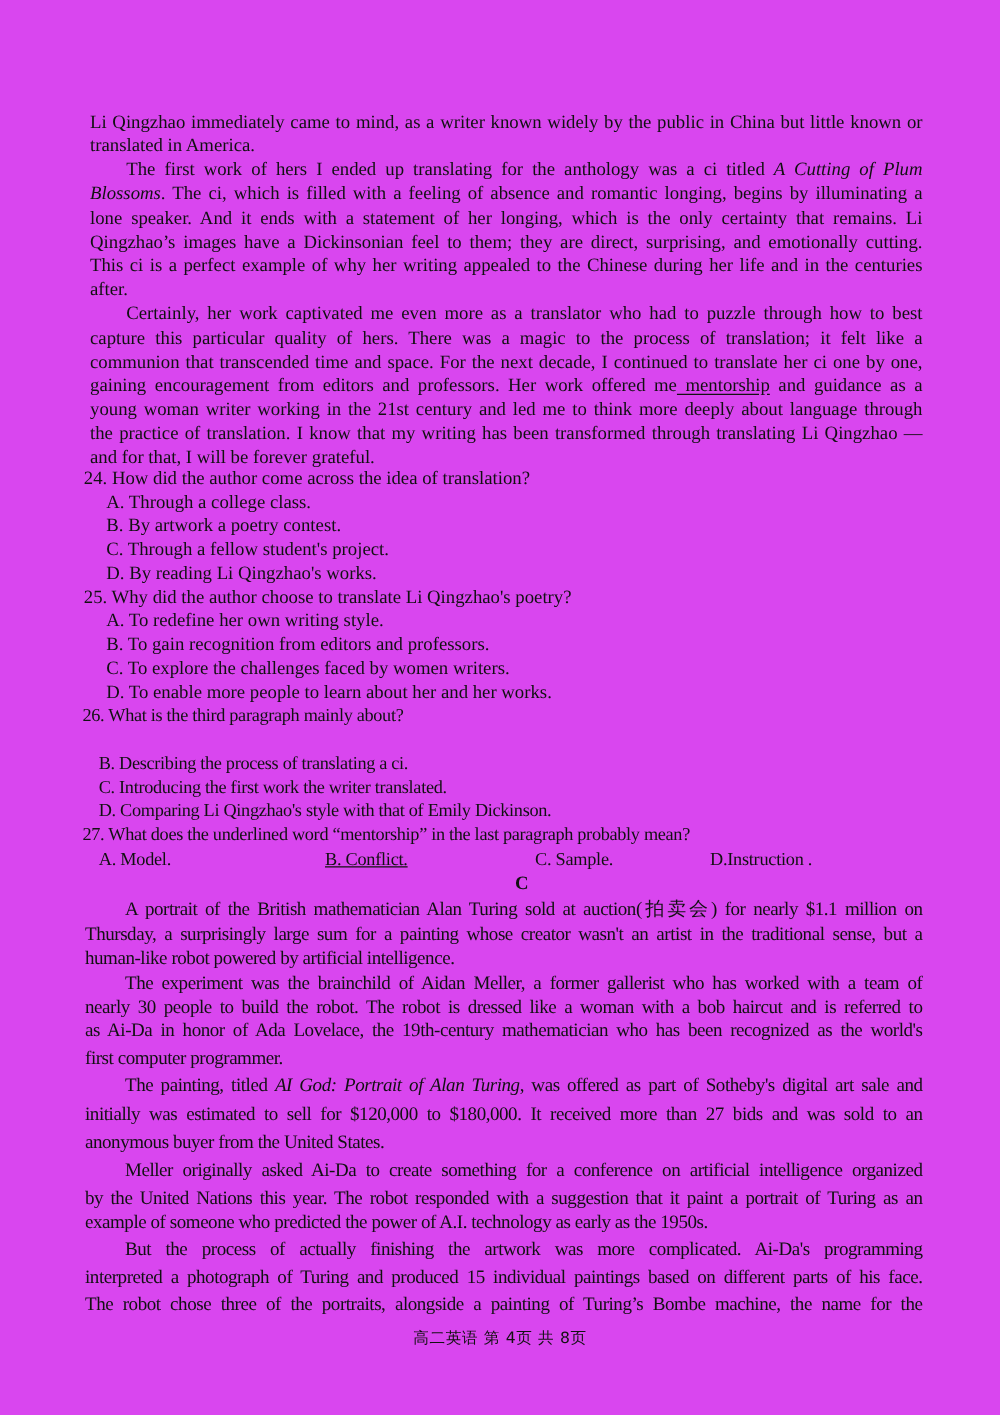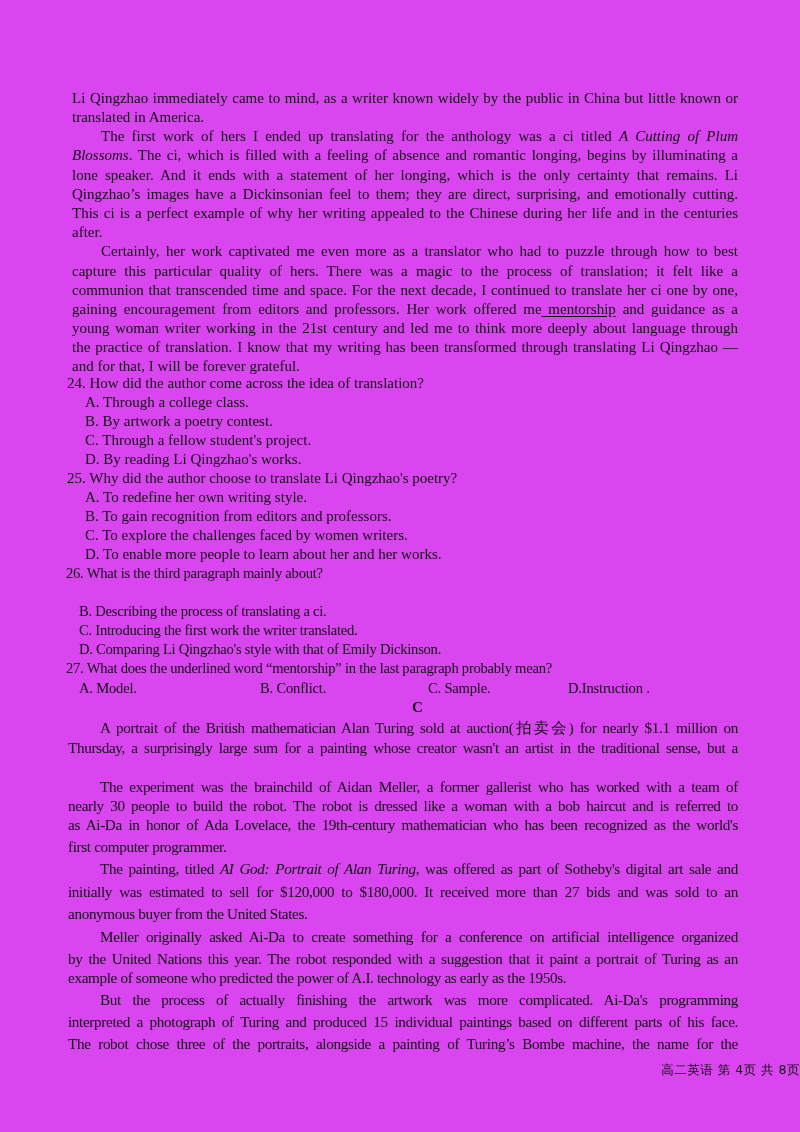--- a/index.html
+++ b/index.html
@@ -15,21 +15,21 @@
     white-space: nowrap;
     overflow: visible;
   }
   .j { text-align: justify; text-align-last: justify; }
   .cond { font-size: 14.6px; letter-spacing: -0.25px; }
   .cond2 { font-size: 15.2px; letter-spacing: -0.35px; }
   i { font-style: italic; }
   .ul { text-decoration: underline; text-underline-offset: 2px; }
   .bold { font-weight: bold; }
   .opt { position: absolute; font-family: "Liberation Serif", serif; font-size: 14.6px; line-height: 18px; color:#111; white-space: nowrap; letter-spacing:-0.2px;}
-  .footer { position: absolute; left: 0; width: 800px; text-align: right; font-family: "DejaVu Sans", sans-serif; font-size: 12.5px; color: #111; letter-spacing: 0.5px; }
+  .footer { position: absolute; left: 0; width: 800px; text-align: center; font-family: "DejaVu Sans", sans-serif; font-size: 12.5px; color: #111; letter-spacing: 0.5px; }
 </style>
 </head>
 <body>
 
 <div class="page">
 
   <div class="ln j" style="left:72px;top:89px;width:666px;">Li Qingzhao immediately came to mind, as a writer known widely by the public in China but little known or</div>
   <div class="ln" style="left:72px;top:108px;">translated in America.</div>
 
   <div class="ln j" style="left:101px;top:127px;width:637px;"><span>The first work of hers I ended up translating for the anthology was a ci titled </span><i>A Cutting of Plum</i></div>
@@ -59,28 +59,29 @@
   <div class="ln" style="left:85px;top:526px;">C. To explore the challenges faced by women writers.</div>
   <div class="ln" style="left:85px;top:545px;">D. To enable more people to learn about her and her works.</div>
 
   <div class="ln cond" style="left:66px;top:564px;text-align:center;">26. What is the third paragraph mainly about?</div>
   <div class="ln cond" style="left:79px;top:602px;">B. Describing the process of translating a ci.</div>
   <div class="ln cond" style="left:79px;top:621px;">C. Introducing the first work the writer translated.</div>
   <div class="ln cond" style="left:79px;top:640px;">D. Comparing Li Qingzhao's style with that of Emily Dickinson.</div>
 
   <div class="ln cond" style="left:66px;top:659px;">27. What does the underlined word “mentorship” in the last paragraph probably mean?</div>
   <div class="opt" style="left:79px;top:679px;">A. Model.</div>
-  <div class="opt" style="left:260px;top:679px;">B. Conflict.</div>
+  <div class="opt" style="left:260px;top:679px;text-decoration:underline;">B. Conflict.</div>
   <div class="opt" style="left:428px;top:679px;">C. Sample.</div>
   <div class="opt" style="left:568px;top:679px;">D.Instruction .</div>
 
   <div class="ln bold" style="left:412px;top:698px;font-size:15px;">C</div>
 
   <div class="ln j cond2" style="left:100px;top:719px;width:638px;">A portrait of the British mathematician Alan Turing sold at auction(拍卖会) for nearly $1.1 million on</div>
   <div class="ln j cond2" style="left:68px;top:739px;width:670px;">Thursday, a surprisingly large sum for a painting whose creator wasn't an artist in the traditional sense, but a</div>
+  <div class="ln cond2" style="left:68px;top:758px;">human-like robot powered by artificial intelligence.</div>
   <div class="ln j cond2" style="left:100px;top:778px;width:638px;">The experiment was the brainchild of Aidan Meller, a former gallerist who has worked with a team of</div>
   <div class="ln j cond2" style="left:68px;top:797px;width:670px;">nearly 30 people to build the robot. The robot is dressed like a woman with a bob haircut and is referred to</div>
   <div class="ln j cond2" style="left:68px;top:816px;width:670px;">as Ai-Da in honor of Ada Lovelace, the 19th-century mathematician who has been recognized as the world's</div>
   <div class="ln cond2" style="left:68px;top:838px;">first computer programmer.</div>
 
   <div class="ln j cond2" style="left:100px;top:860px;width:638px;"><span>The painting, titled </span><i>AI God: Portrait of Alan Turing</i><span>, was offered as part of Sotheby's digital art sale and</span></div>
   <div class="ln j cond2" style="left:68px;top:883px;width:670px;">initially was estimated to sell for $120,000 to $180,000. It received more than 27 bids and was sold to an</div>
   <div class="ln cond2" style="left:68px;top:905px;">anonymous buyer from the United States.</div>
   <div class="ln j cond2" style="left:100px;top:928px;width:638px;">Meller originally asked Ai-Da to create something for a conference on artificial intelligence organized</div>
   <div class="ln j cond2" style="left:68px;top:950px;width:670px;">by the United Nations this year. The robot responded with a suggestion that it paint a portrait of Turing as an</div>

